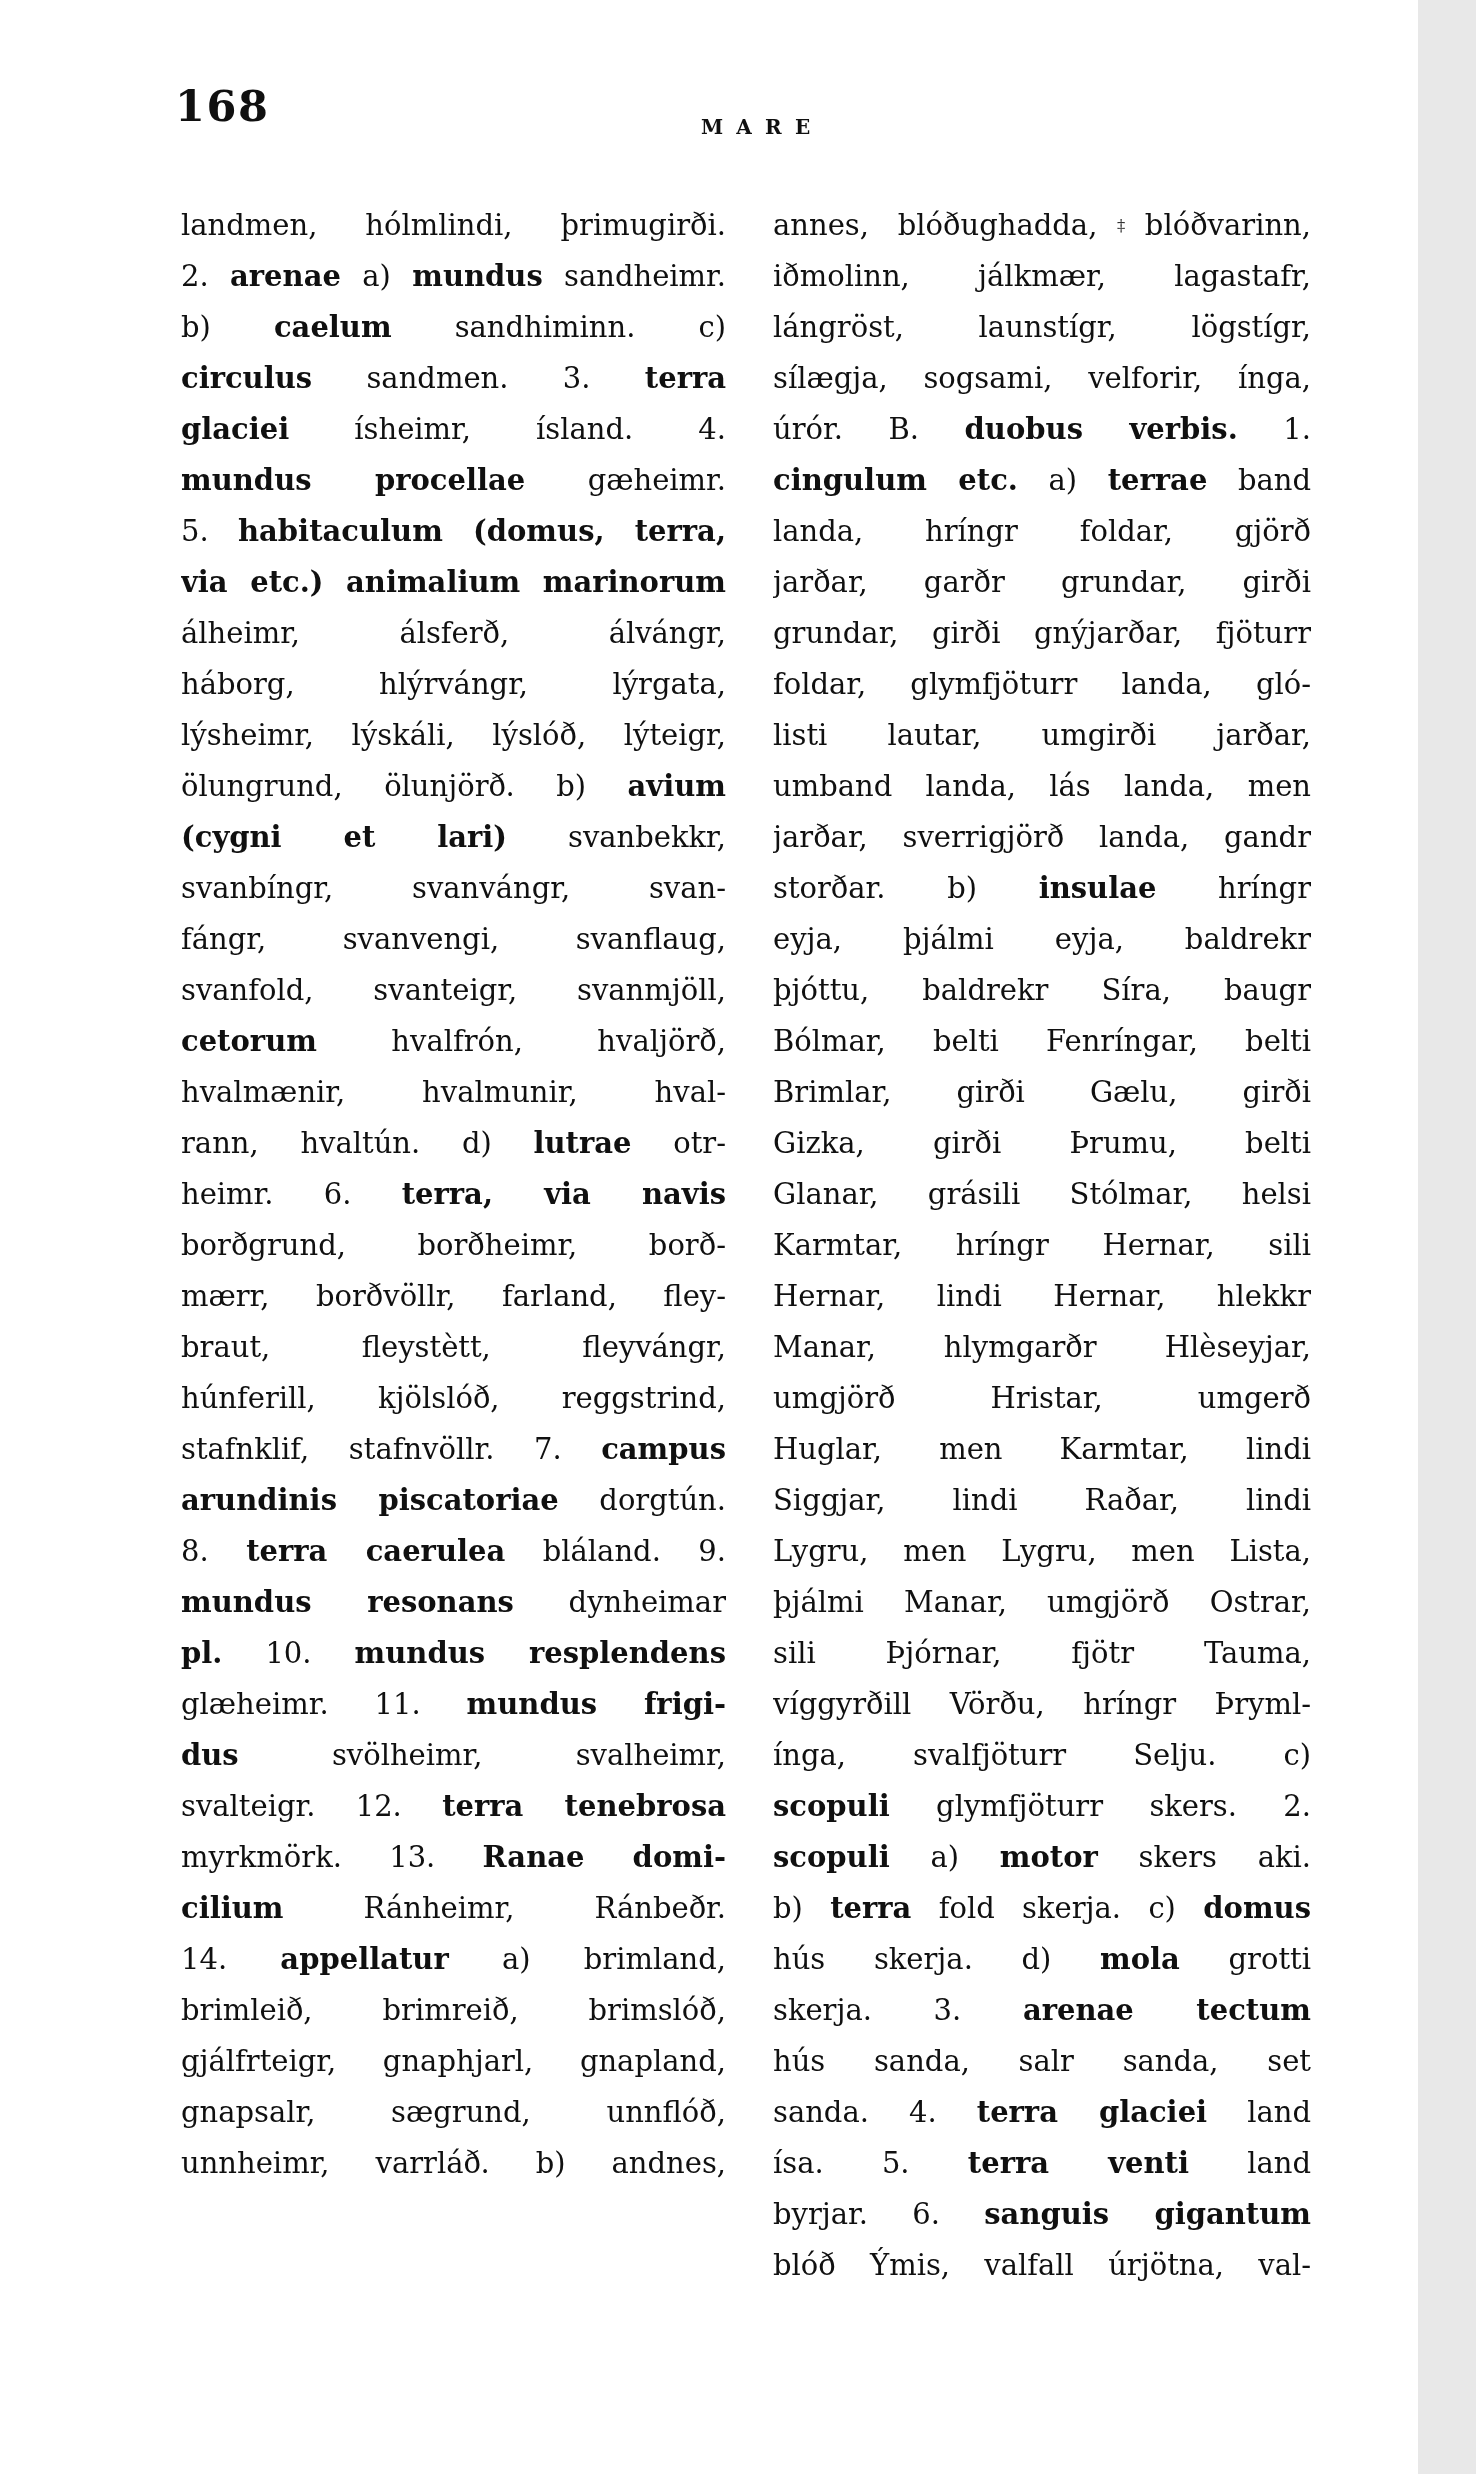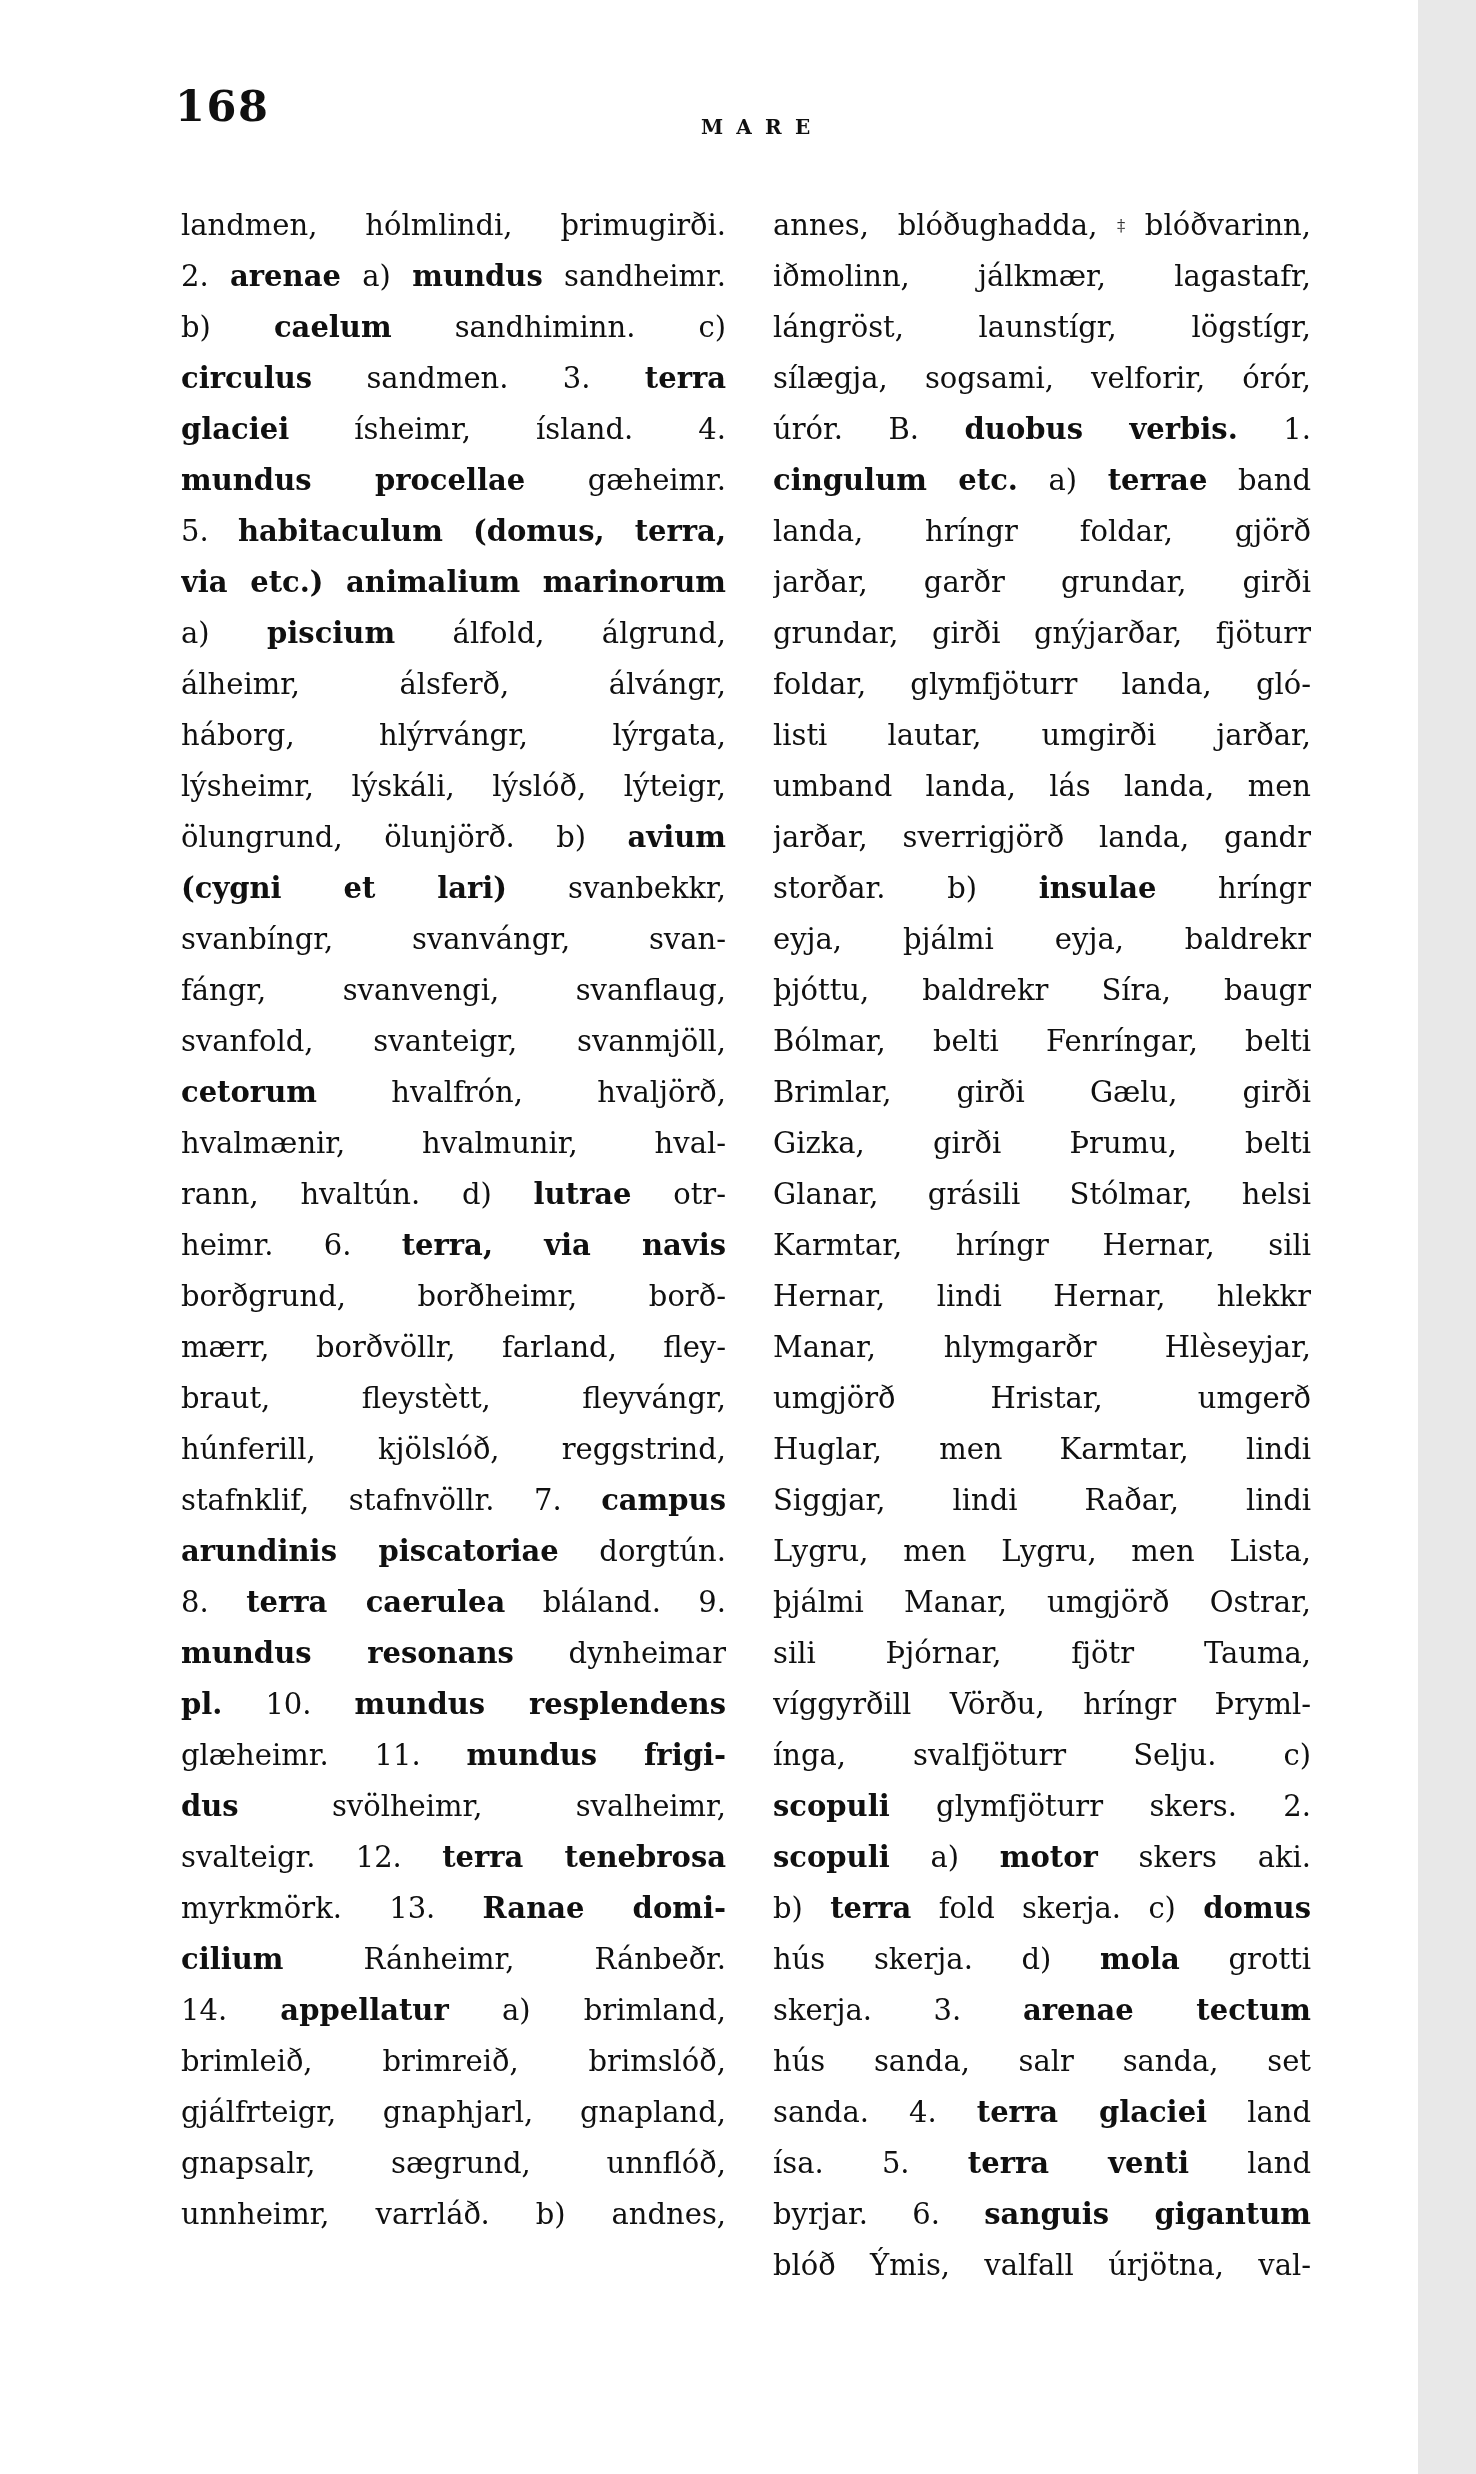--- a/index.html
+++ b/index.html
@@ -41,21 +41,20 @@
   <div class="runhead">MARE</div>
   <div class="col col-left" id="col-left">
       <div class="line"><span>landmen, hólmlindi, þrimugirði.</span></div>
       <div class="line"><span>2. </span><span class="la">arenae</span><span> a) </span><span class="la">mundus</span><span> sandheimr.</span></div>
       <div class="line"><span>b) </span><span class="la">caelum</span><span> sandhiminn. c)</span></div>
       <div class="line"><span class="la">circulus</span><span> sandmen. 3. </span><span class="la">terra</span></div>
       <div class="line"><span class="la">glaciei</span><span> ísheimr, ísland. 4.</span></div>
       <div class="line"><span class="la">mundus procellae</span><span> gæheimr.</span></div>
       <div class="line"><span>5. </span><span class="la">habitaculum (domus, terra,</span></div>
       <div class="line"><span class="la">via etc.) animalium marinorum</span></div>
-      <div class="line"><span>a) </span><span class="la">piscium</span><span> álfold, álgrund,</span></div>
       <div class="line"><span>álheimr, álsferð, álvángr,</span></div>
       <div class="line"><span>háborg, hlýrvángr, lýrgata,</span></div>
       <div class="line"><span>lýsheimr, lýskáli, lýslóð, lýteigr,</span></div>
       <div class="line"><span>ölungrund, ölunjörð. b) </span><span class="la">avium</span></div>
       <div class="line"><span class="la">(cygni et lari)</span><span> svanbekkr,</span></div>
       <div class="line"><span>svanbíngr, svanvángr, svan-</span></div>
       <div class="line"><span>fángr, svanvengi, svanflaug,</span></div>
       <div class="line"><span>svanfold, svanteigr, svanmjöll,</span></div>
       <div class="line"><span class="la">cetorum</span><span> hvalfrón, hvaljörð,</span></div>
       <div class="line"><span>hvalmænir, hvalmunir, hval-</span></div>
@@ -78,21 +77,21 @@
       <div class="line"><span>14. </span><span class="la">appellatur</span><span> a) brimland,</span></div>
       <div class="line"><span>brimleið, brimreið, brimslóð,</span></div>
       <div class="line"><span>gjálfrteigr, gnaphjarl, gnapland,</span></div>
       <div class="line"><span>gnapsalr, sægrund, unnflóð,</span></div>
       <div class="line"><span>unnheimr, varrláð. b) andnes,</span></div>
     </div>
   <div class="col col-right" id="col-right">
       <div class="line"><span>annes, blóðughadda,</span><span class="art">‡</span><span>blóðvarinn,</span></div>
       <div class="line"><span>iðmolinn, jálkmær, lagastafr,</span></div>
       <div class="line"><span>lángröst, launstígr, lögstígr,</span></div>
-      <div class="line"><span>sílægja, sogsami, velforir, órór,</span></div>
+      <div class="line"><span>sílægja, sogsami, velforir, ínga,</span></div>
       <div class="line"><span>úrór. B. </span><span class="la">duobus verbis.</span><span> 1.</span></div>
       <div class="line"><span class="la">cingulum etc.</span><span> a) </span><span class="la">terrae</span><span> band</span></div>
       <div class="line"><span>landa, hríngr foldar, gjörð</span></div>
       <div class="line"><span>jarðar, garðr grundar, girði</span></div>
       <div class="line"><span>grundar, girði gnýjarðar, fjöturr</span></div>
       <div class="line"><span>foldar, glymfjöturr landa, gló-</span></div>
       <div class="line"><span>listi lautar, umgirði jarðar,</span></div>
       <div class="line"><span>umband landa, lás landa, men</span></div>
       <div class="line"><span>jarðar, sverrigjörð landa, gandr</span></div>
       <div class="line"><span>storðar. b) </span><span class="la">insulae</span><span> hríngr</span></div>

